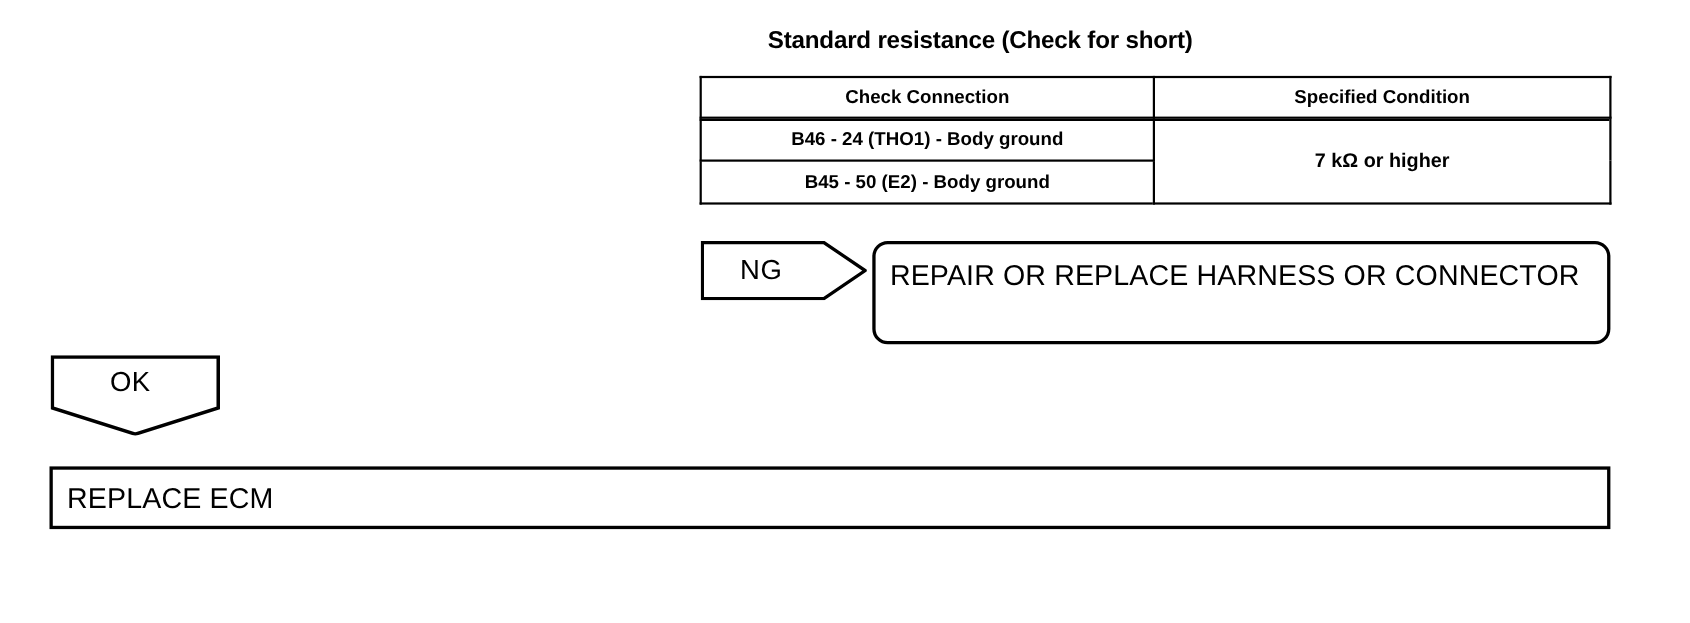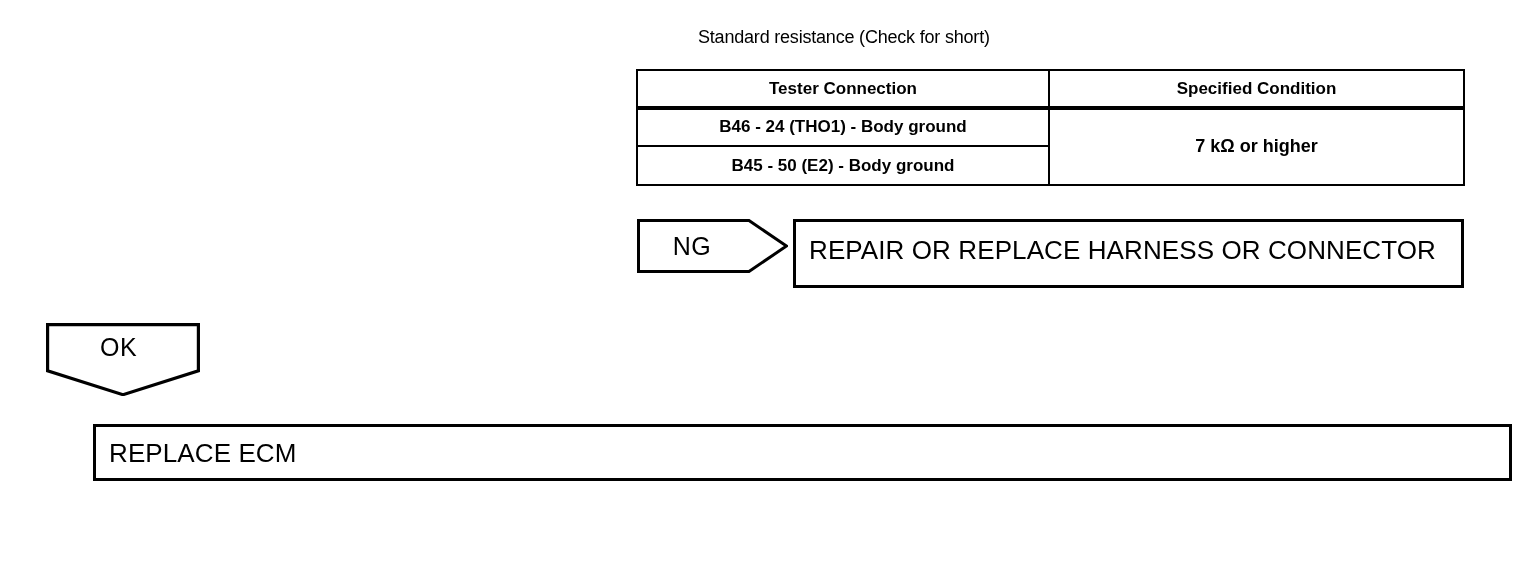--- a/index.html
+++ b/index.html
@@ -14,22 +14,22 @@
     font-family: "Liberation Sans", sans-serif;
     color: #000000;
     overflow: hidden;
   }
 
   
   #resistance-title {
     position: absolute;
     left: 698px;
     top: 22px;
-    font-size: 18px;
-    font-weight: normal;
+    font-size: 22px;
+    font-weight: bold;
     letter-spacing: -0.2px;
     white-space: nowrap;
     line-height: 30px;
   }
 
   
   #spec-table {
     position: absolute;
     left: 636px;
     top: 69px;
@@ -136,55 +136,55 @@
   .action-box .action-text {
     font-size: 26px;
     line-height: 38px;
     letter-spacing: 0.1px;
   }
 
   #repair-box {
     left: 793px;
     top: 219px;
     width: 671px;
-    height: 69px;
+    height: 94px;
+    border-radius: 14px;
   }
   #repair-box .action-text {
     position: absolute;
     left: 13px;
     top: 9px;
     width: 640px;
   }
 
   #replace-ecm-box {
     left: 45px;
     top: 424px;
     width: 1419px;
     height: 57px;
-    margin-left: 48px;
   }
   #replace-ecm-box .action-text {
     position: absolute;
     left: 13px;
     top: 7px;
   }
 </style>
 </head>
 <body>
 
 <div id="resistance-title">Standard resistance (Check for short)</div>
 
 <table id="spec-table">
   <colgroup>
     <col class="col-conn">
     <col class="col-cond">
   </colgroup>
   <thead>
     <tr>
-      <th>Tester Connection</th>
+      <th>Check Connection</th>
       <th>Specified Condition</th>
     </tr>
   </thead>
   <tbody>
     <tr class="first-body">
       <td class="conn-cell">B46 - 24 (THO1) - Body ground</td>
       <td class="cond-cell" rowspan="2">7 kΩ or higher</td>
     </tr>
     <tr>
       <td class="conn-cell">B45 - 50 (E2) - Body ground</td>

